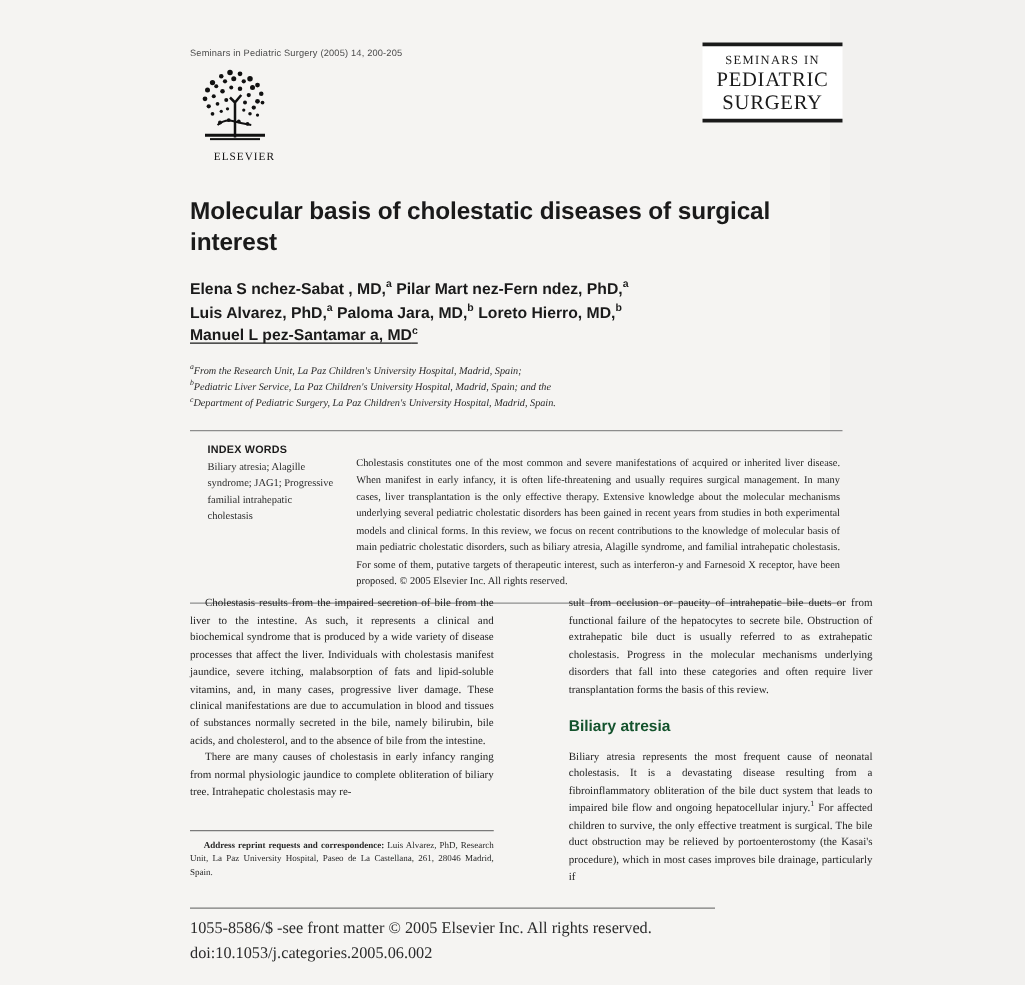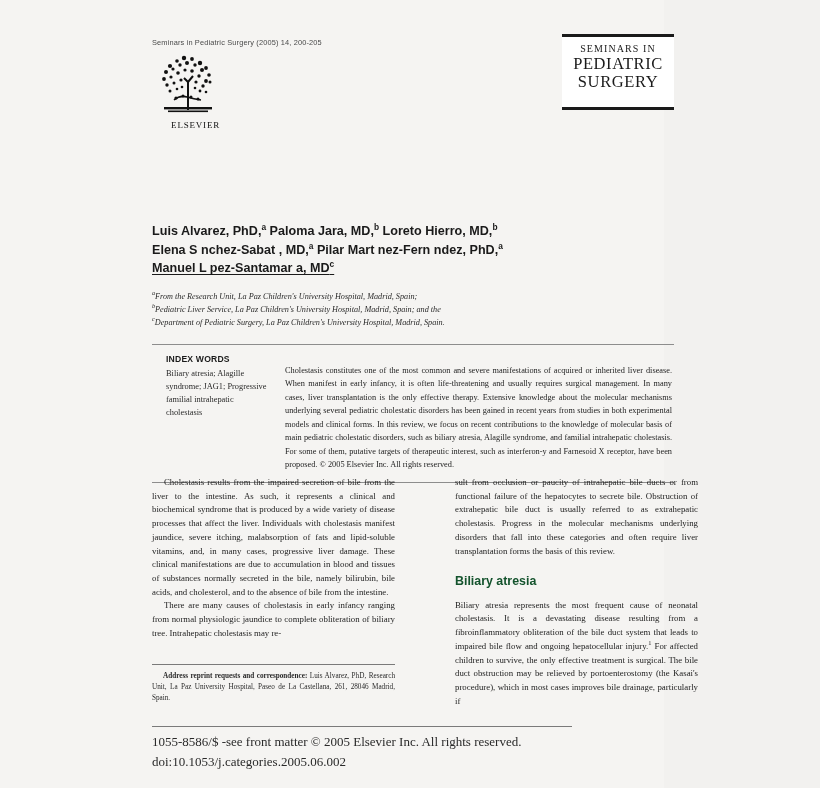--- a/index.html
+++ b/index.html
@@ -64,21 +64,21 @@
     font-family: "Liberation Serif", serif;
     font-size: 9px;
     letter-spacing: 0.8px;
     color: #111;
   }
   .masthead-box {
     position: absolute;
     right: 0; top: 0;
     width: 112px;
     background: #ffffff;
-    padding: 3px 0 16px 0;
+    padding: 3px 0 4px 0;
     border-top: 3px solid #1a1a1a;
     border-bottom: 3px solid #1a1a1a;
     text-align: center;
   }
   .mh-l1 {
     font-family: "Liberation Serif", serif;
     font-size: 10px;
     letter-spacing: 1.1px;
     color: #1a1a1a;
     margin: 3px 0 1px 0;
@@ -316,24 +316,25 @@
         <div class="elsevier-word">ELSEVIER</div>
       </div>
 
       <div class="masthead-box">
         <div class="mh-l1">SEMINARS IN</div>
         <div class="mh-l2">PEDIATRIC</div>
         <div class="mh-l3">SURGERY</div>
       </div>
     </div>
 
+    <div class="title">Molecular basis of cholestatic diseases of surgical interest</div>
 
     <div class="authors">
+      <div><span>Elena S nchez-Sabat , MD,</span><sup>a</sup><span> Pilar Mart nez-Fern ndez, PhD,</span><sup>a</sup></div>
       <div><span>Luis Alvarez, PhD,</span><sup>a</sup><span> Paloma Jara, MD,</span><sup>b</sup><span> Loreto Hierro, MD,</span><sup>b</sup></div>
-      <div><span>Elena S nchez-Sabat , MD,</span><sup>a</sup><span> Pilar Mart nez-Fern ndez, PhD,</span><sup>a</sup></div>
       <div class="author-line-3"><span>Manuel L pez-Santamar a, MD</span><sup>c</sup></div>
     </div>
 
     <div class="affiliations">
       <div><sup>a</sup><span>From the Research Unit, La Paz Children's University Hospital, Madrid, Spain;</span></div>
       <div><sup>b</sup><span>Pediatric Liver Service, La Paz Children's University Hospital, Madrid, Spain; and the</span></div>
       <div><sup>c</sup><span>Department of Pediatric Surgery, La Paz Children's University Hospital, Madrid, Spain.</span></div>
     </div>
 
     <div class="abstract-block">

